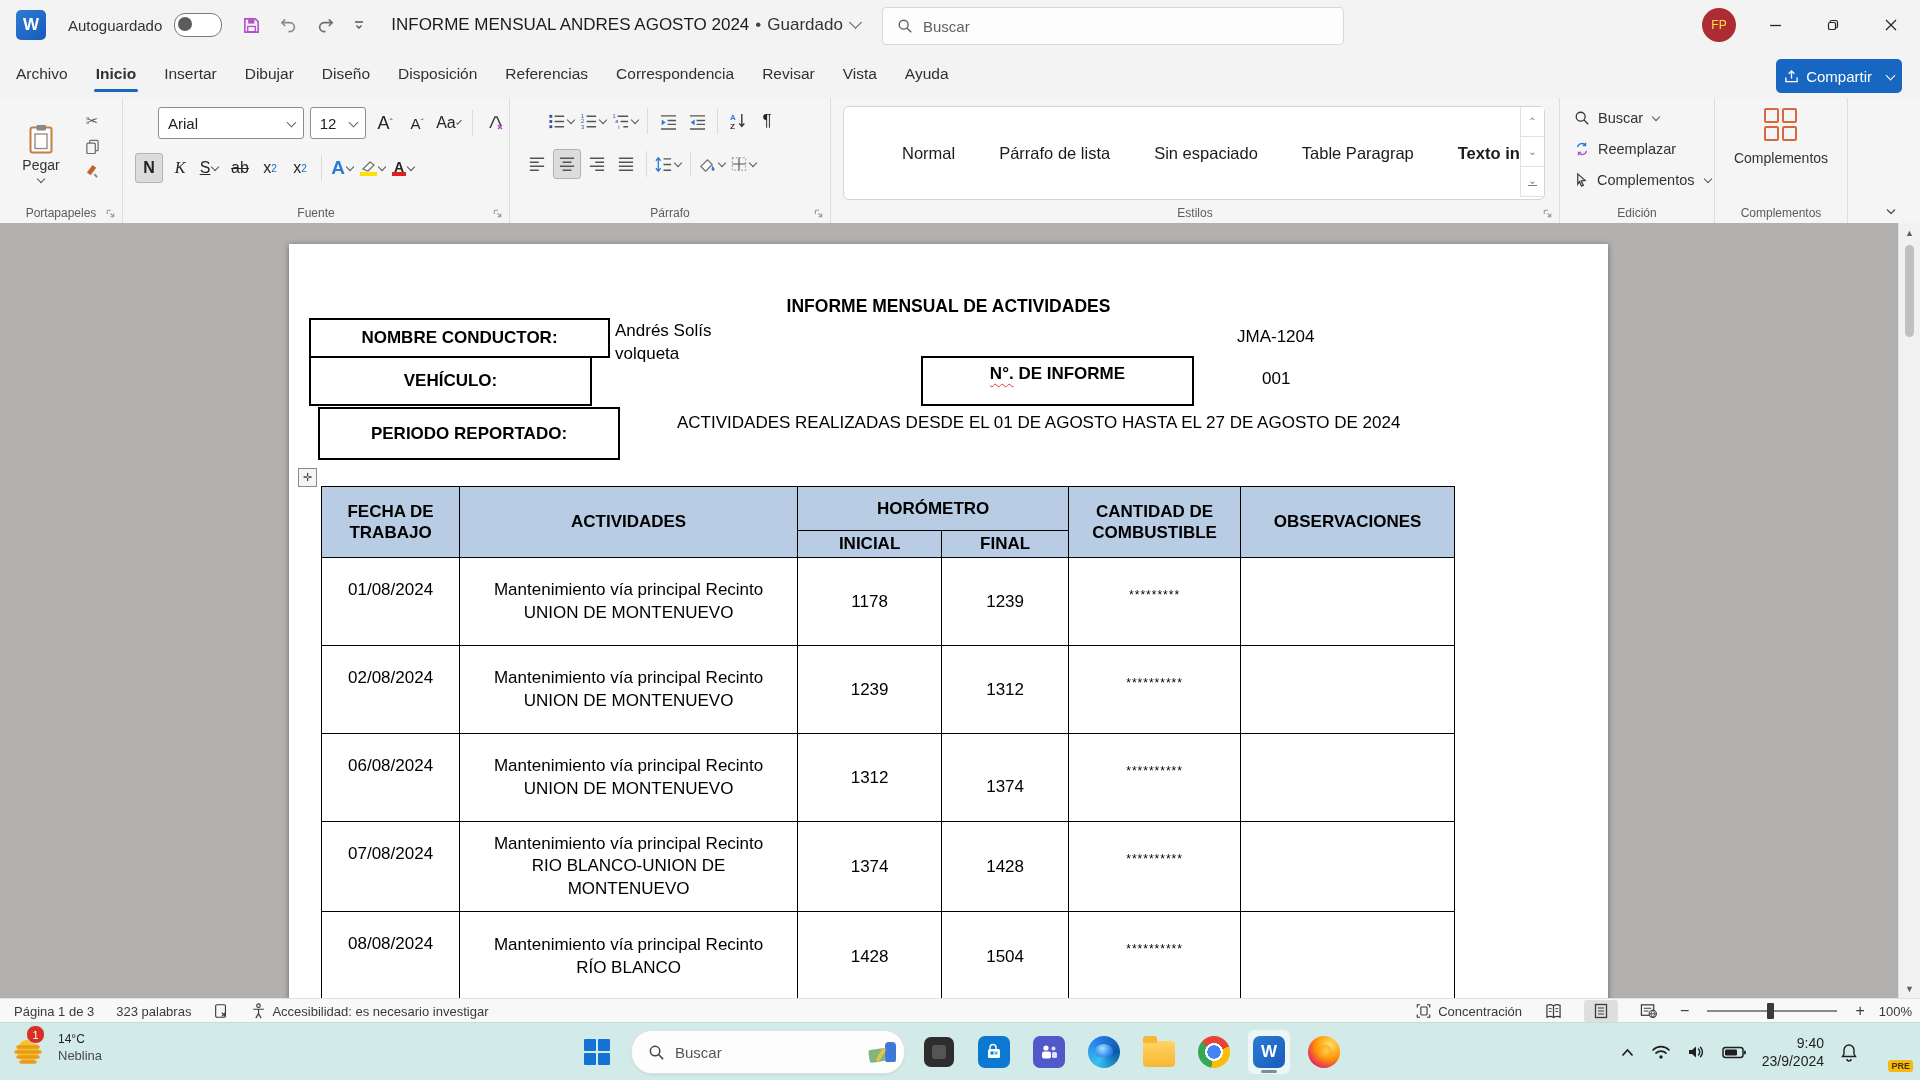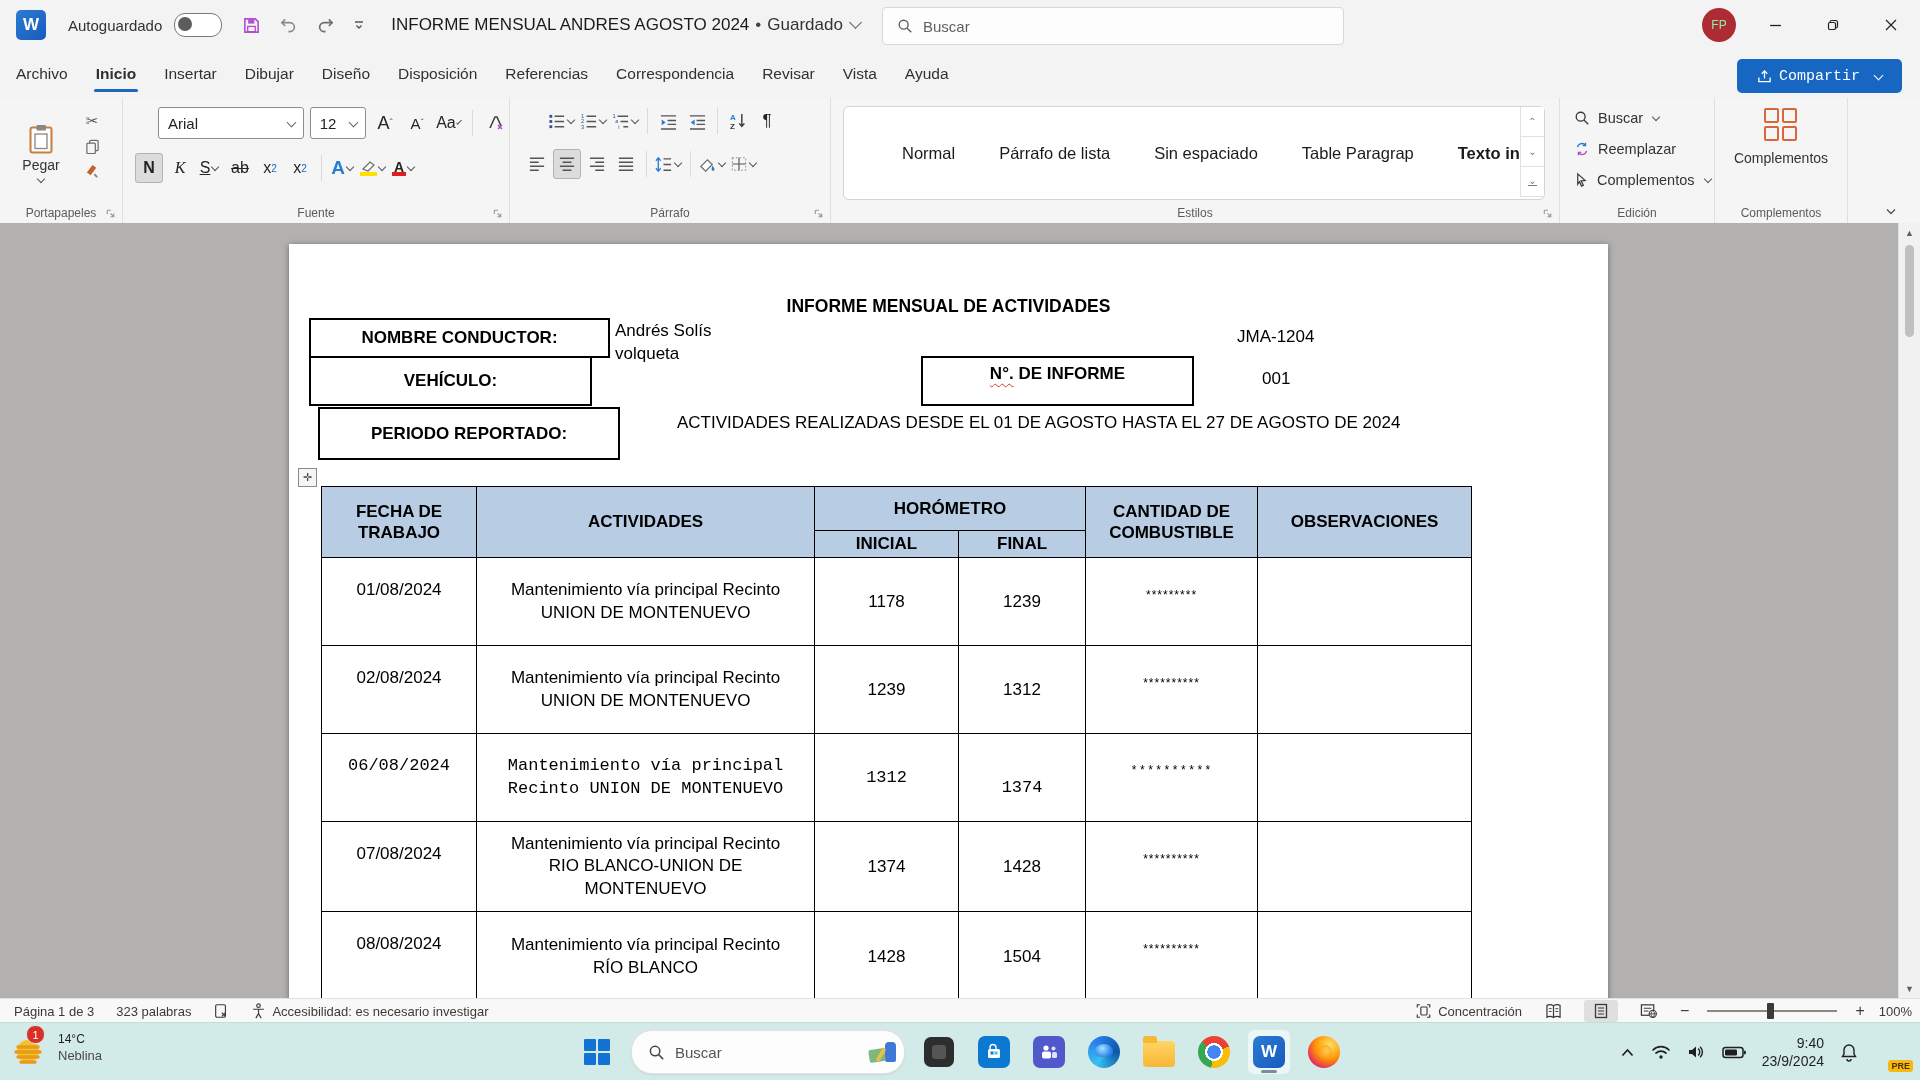--- a/index.html
+++ b/index.html
@@ -19,32 +19,32 @@
   .qat{display:flex;align-items:center;gap:18px;margin-left:20px;color:#666;}
   .titletext{margin-left:26px;font-size:17px;color:#1b1b1b;white-space:nowrap;}
   .titletext .sep{margin:0 6px;color:#444;}
   .titletext .saved{color:#333;}
   .chev{display:inline-block;width:8px;height:8px;border-right:1.6px solid #555;border-bottom:1.6px solid #555;
     transform:rotate(45deg);margin-left:8px;margin-bottom:3px;}
   .tsearch{position:absolute;left:882px;top:7px;width:460px;height:36px;background:#fdfdfd;
     border:1px solid #d8d8d8;border-radius:4px;display:flex;align-items:center;color:#616161;font-size:15px;}
   .tsearch svg{margin:0 10px 0 14px}
   .avatar{position:absolute;left:1702px;top:8px;width:34px;height:34px;border-radius:50%;
-    background:#ad2c34;color:#86efac;font-size:12px;display:flex;align-items:center;justify-content:center;}
+    background:#ad2c34;color:#fde047;font-size:12px;display:flex;align-items:center;justify-content:center;}
   .winbtns{position:absolute;right:0;top:0;height:50px;display:flex;}
   .winbtn{width:58px;height:50px;display:flex;align-items:center;justify-content:center;color:#222;font-size:20px;}
   
   .tabsrow{position:absolute;left:0;top:50px;width:1920px;height:48px;background:#f3f3f3;
     display:flex;align-items:center;}
   .rtab{padding:0 12px;margin:0 2px;font-size:15.5px;color:#323130;height:44px;line-height:44px;position:relative;}
   .rtab:first-child{margin-left:4px}
   .rtab.active{font-weight:bold;}
   .rtab.active::after{content:"";position:absolute;left:10px;right:10px;bottom:4px;height:3px;border-radius:2px;background:#1a66c0;}
   .sharebtn{position:absolute;right:18px;top:9px;height:34px;background:#1766c2;color:#fff;border-radius:5px;
-    display:flex;align-items:center;padding:0 20px;font-size:15px;gap:7px;font-family:Liberation Mono, monospace;}
+    display:flex;align-items:center;padding:0 8px;font-size:15px;gap:7px;}
   .sharebtn .chev{border-color:#fff;width:6px;height:6px;margin-bottom:2px;}
   
   .ribbon{position:absolute;left:0;top:98px;width:1920px;height:125px;background:#f5f5f5;
     border-bottom:1px solid #d4d2d0;display:flex;}
   .group{position:relative;height:100%;border-right:1px solid #e1dfdd;}
   .glabel{position:absolute;bottom:3px;left:0;right:0;text-align:center;font-size:12px;color:#5c5b59;}
   .launcher{position:absolute;bottom:4px;right:6px;opacity:.75}
   .g-clip{width:122px;display:flex;}
   .pegar{width:62px;margin:8px 0 22px 10px;display:flex;flex-direction:column;align-items:center;justify-content:center;gap:3px;border-radius:4px;}
   .pegar .plabel{font-size:14px;color:#333;}
@@ -594,21 +594,21 @@
             <td></td>
           </tr>
           <tr style="height:88px;">
             <td class="datecell">02/08/2024</td>
             <td class="act">Mantenimiento vía principal Recinto UNION DE MONTENUEVO</td>
             <td>1239</td>
             <td>1312</td>
             <td class="fuel">**********</td>
             <td></td>
           </tr>
-          <tr style="height:88px;font-family:Liberation Mono, monospace;">
+          <tr style="height:88px;">
             <td class="datecell">06/08/2024</td>
             <td class="act">Mantenimiento vía principal Recinto UNION DE MONTENUEVO</td>
             <td>1312</td>
             <td style="vertical-align:bottom;padding-bottom:24px;">1374</td>
             <td class="fuel">**********</td>
             <td></td>
           </tr>
           <tr style="height:90px;">
             <td class="datecell">07/08/2024</td>
             <td class="act">Mantenimiento vía principal Recinto RIO BLANCO-UNION DE MONTENUEVO</td>

